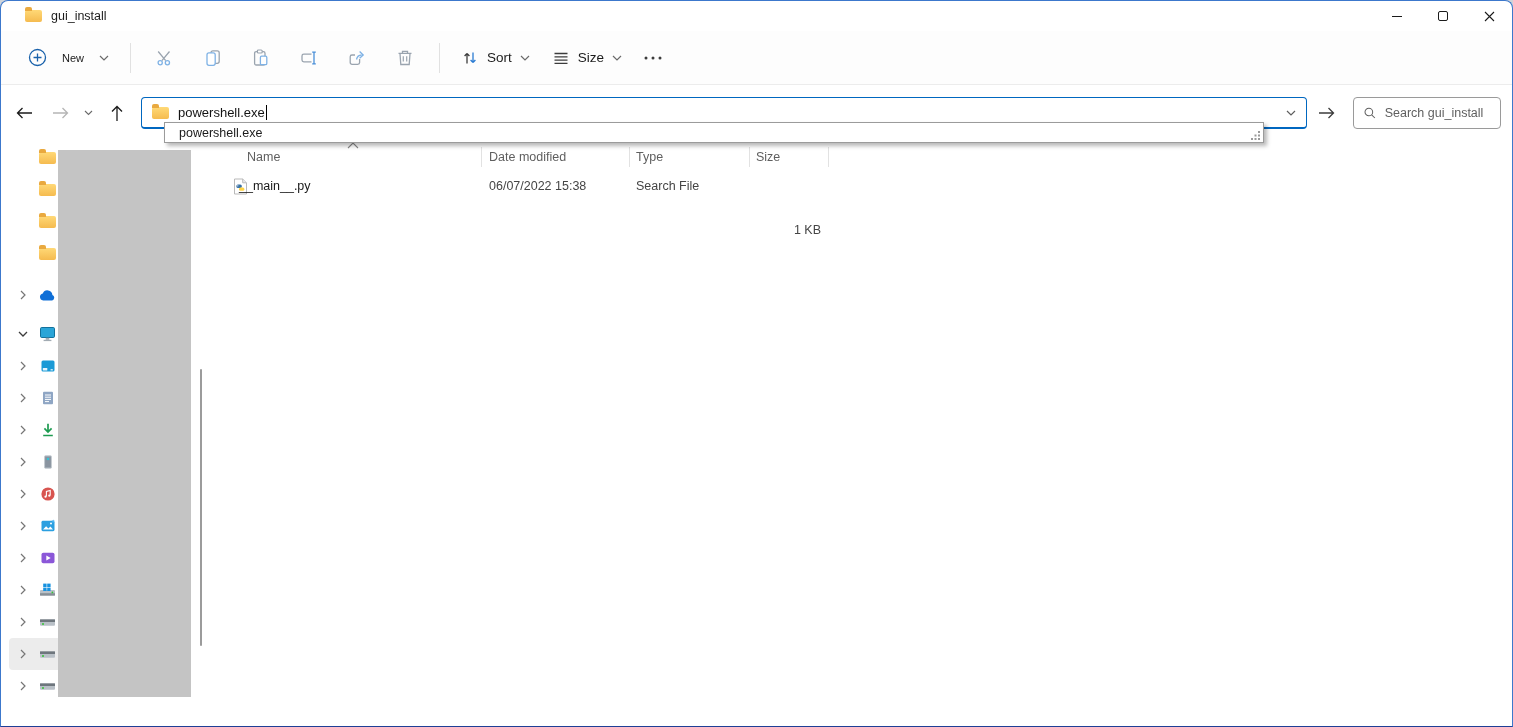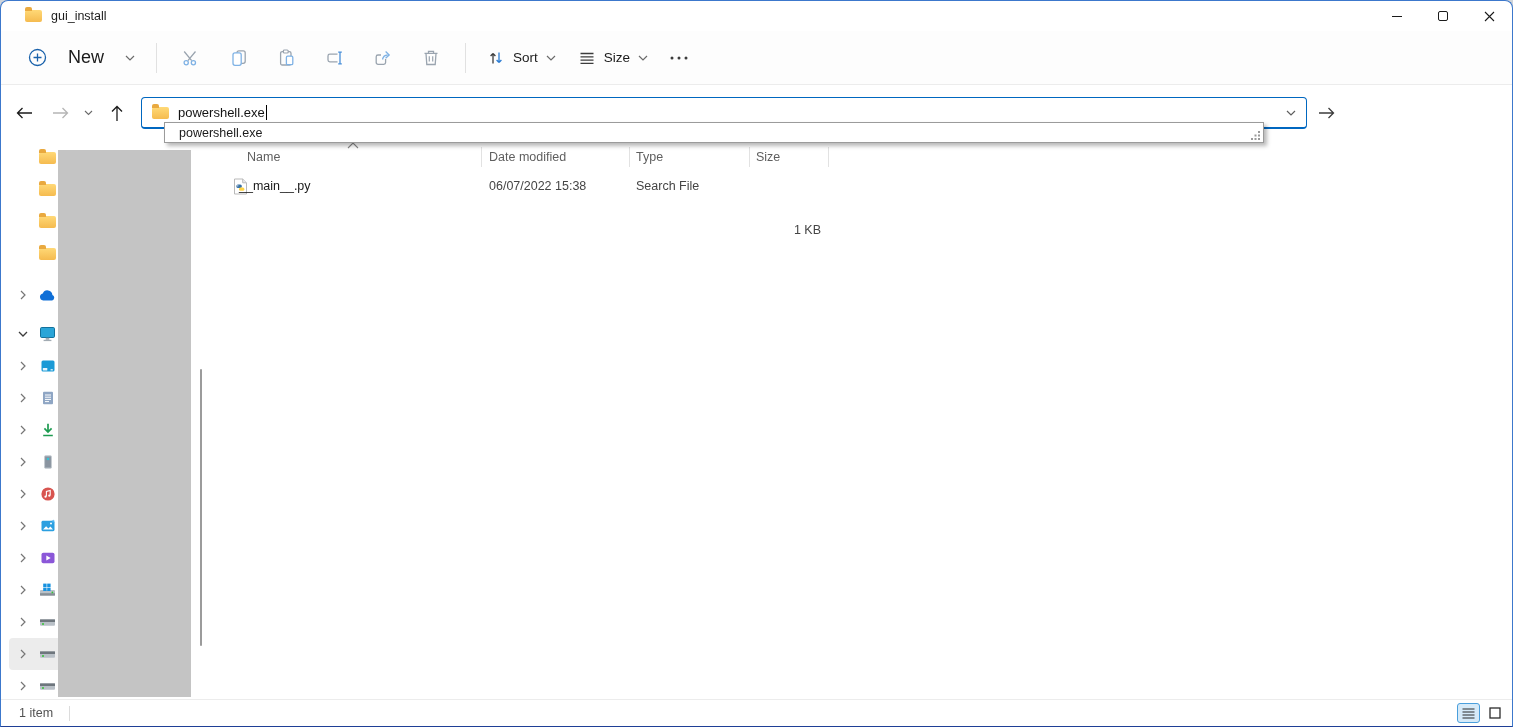--- a/index.html
+++ b/index.html
@@ -20,21 +20,21 @@
   .win-btn { width:46px; height:30px; display:flex; align-items:center; justify-content:center; }
   .min-glyph { width:10px; height:1px; background:#1b1b1b; }
   .max-glyph { width:10px; height:10px; border:1px solid #1b1b1b; border-radius:2px; }
 
   .css-folder { position:relative; width:17px; height:12px; background:linear-gradient(#ffd977,#f5bb4f); border-radius:2px; flex:none; }
   .css-folder::before { content:""; position:absolute; top:-3px; left:0; width:7px; height:4px; background:#e9a93f; border-radius:2px 2px 0 0; }
 
   
   .toolbar { position:absolute; top:30px; left:0; right:0; height:54px; display:flex; align-items:center; border-bottom:1px solid #ececec; background:#fdfdfd; }
   .tb-btn { display:flex; align-items:center; justify-content:center; border-radius:4px; background:transparent; border:none; cursor:default; }
-  .tb-new { margin-left:16px; height:38px; padding:0 11px; gap:21px; font-size:18px; color:#1b1b1b; }
+  .tb-new { margin-left:16px; height:38px; padding:0 11px; gap:15px; font-size:11px; color:#1b1b1b; }
   .tb-sep { width:1px; height:30px; background:#e1e1e1; margin:0 10px; }
   .tb-ico { width:48px; height:40px; }
   .tb-labeled { height:38px; padding:0 11px; gap:8px; font-size:13.5px; color:#1b1b1b; }
   .tb-more { width:40px; height:38px; }
 
   
   .navbar { position:absolute; top:84px; left:0; right:0; height:56px; }
   .nav-btn { position:absolute; top:13px; width:30px; height:30px; display:flex; align-items:center; justify-content:center; border-radius:4px; }
   .addressbar {
     position:absolute; left:140px; top:12px; width:1166px; height:32px; background:#fff;
@@ -235,20 +235,27 @@
           </svg>
       </span>
     </div>
 
     <div class="go-btn">
       <svg width="17" height="14" viewBox="0 0 17 14">
           <path d="M1 7h14.5M10.5 2l5 5-5 5" fill="none" stroke="#3c3c3c" stroke-width="1.3"></path>
         </svg>
     </div>
 
+    <div class="searchbox">
+      <svg width="14" height="14" viewBox="0 0 14 14">
+        <circle cx="5.8" cy="5.8" r="4.6" fill="none" stroke="#5f5f5f" stroke-width="1.2"></circle>
+        <path d="M9.2 9.2L13 13" stroke="#5f5f5f" stroke-width="1.2"></path>
+      </svg>
+      <input type="text" placeholder="Search gui_install" style="">
+    </div>
   </div>
 
   <div class="bodyarea">
 
     <div class="sidebar">
       <div class="sb-row" style="top:1px;">
           <span class="sb-ico css-folder" style="height:12px;"></span>
         </div>
       <div class="sb-row" style="top:33px;">
           <span class="sb-ico css-folder" style="height:12px;"></span>
@@ -494,30 +501,14 @@
         <rect x="7" y="1" width="2" height="2"></rect>
           <rect x="7" y="4.5" width="2" height="2"></rect>
           <rect x="7" y="8" width="2" height="2"></rect>
         <rect x="3.5" y="4.5" width="2" height="2"></rect>
           <rect x="3.5" y="8" width="2" height="2"></rect>
           <rect x="0" y="8" width="2" height="2"></rect>
       </svg>
     </span>
   </div>
 
-  <div class="statusbar">
-    <span class="status-count">1 item</span>
-    <span class="status-div"></span>
-    <div class="view-toggles">
-      <div class="vt-btn active">
-        <svg width="13" height="11" viewBox="0 0 13 11">
-            <path d="M.5 1h12M.5 4h12M.5 7h12M.5 10h12" stroke="#2b2b2b" stroke-width="1.2"></path>
-          </svg>
-      </div>
-      <div class="vt-btn">
-        <svg width="12" height="12" viewBox="0 0 12 12">
-            <rect x="1" y="1" width="10" height="10" fill="none" stroke="#2b2b2b" stroke-width="1.3"></rect>
-          </svg>
-      </div>
-    </div>
-  </div>
 
 </div>
 
 </body></html>

